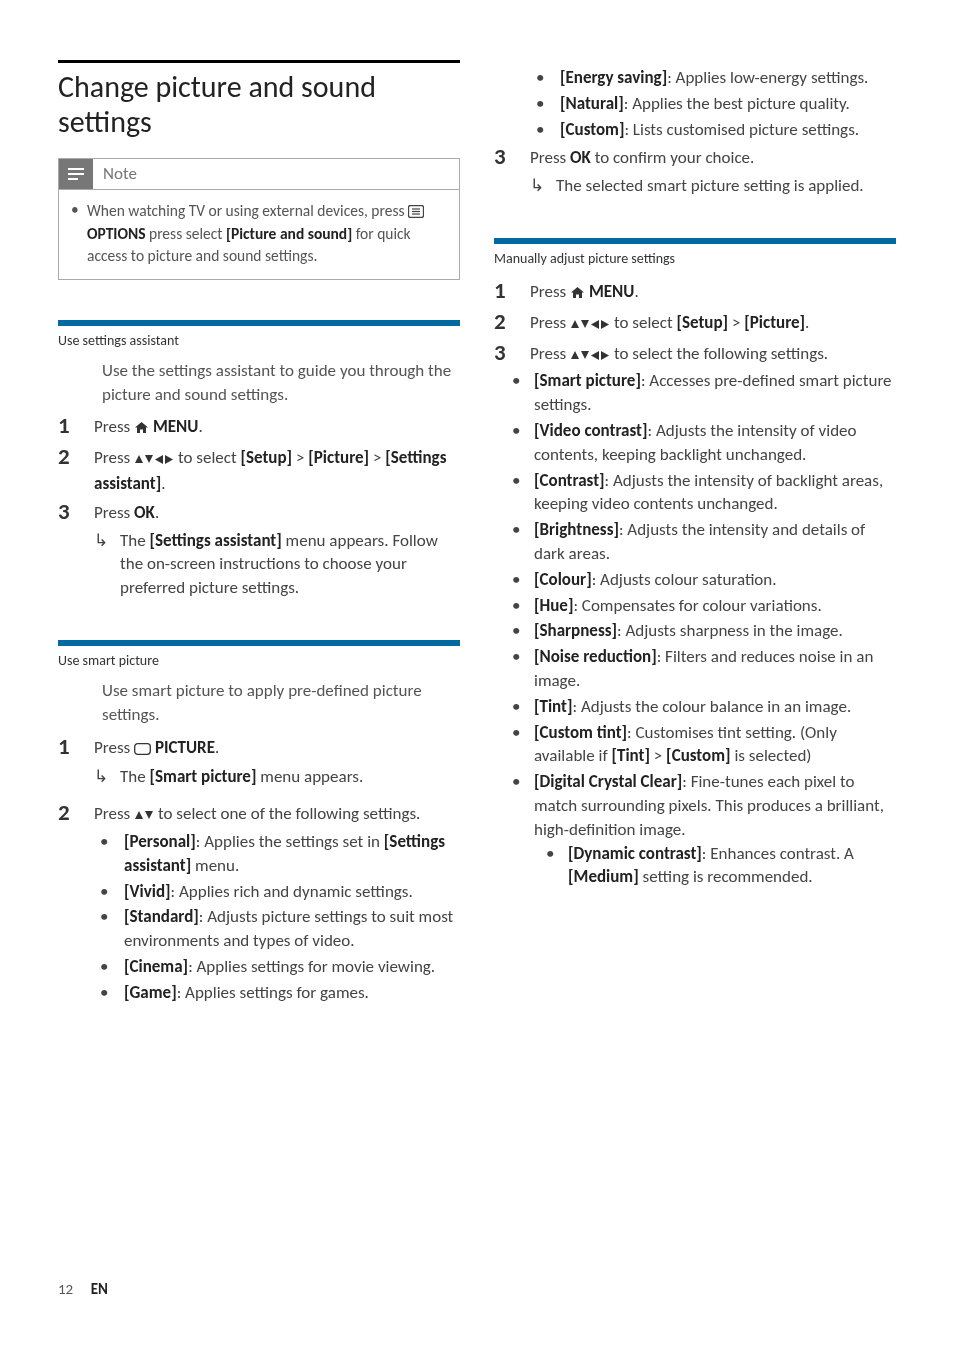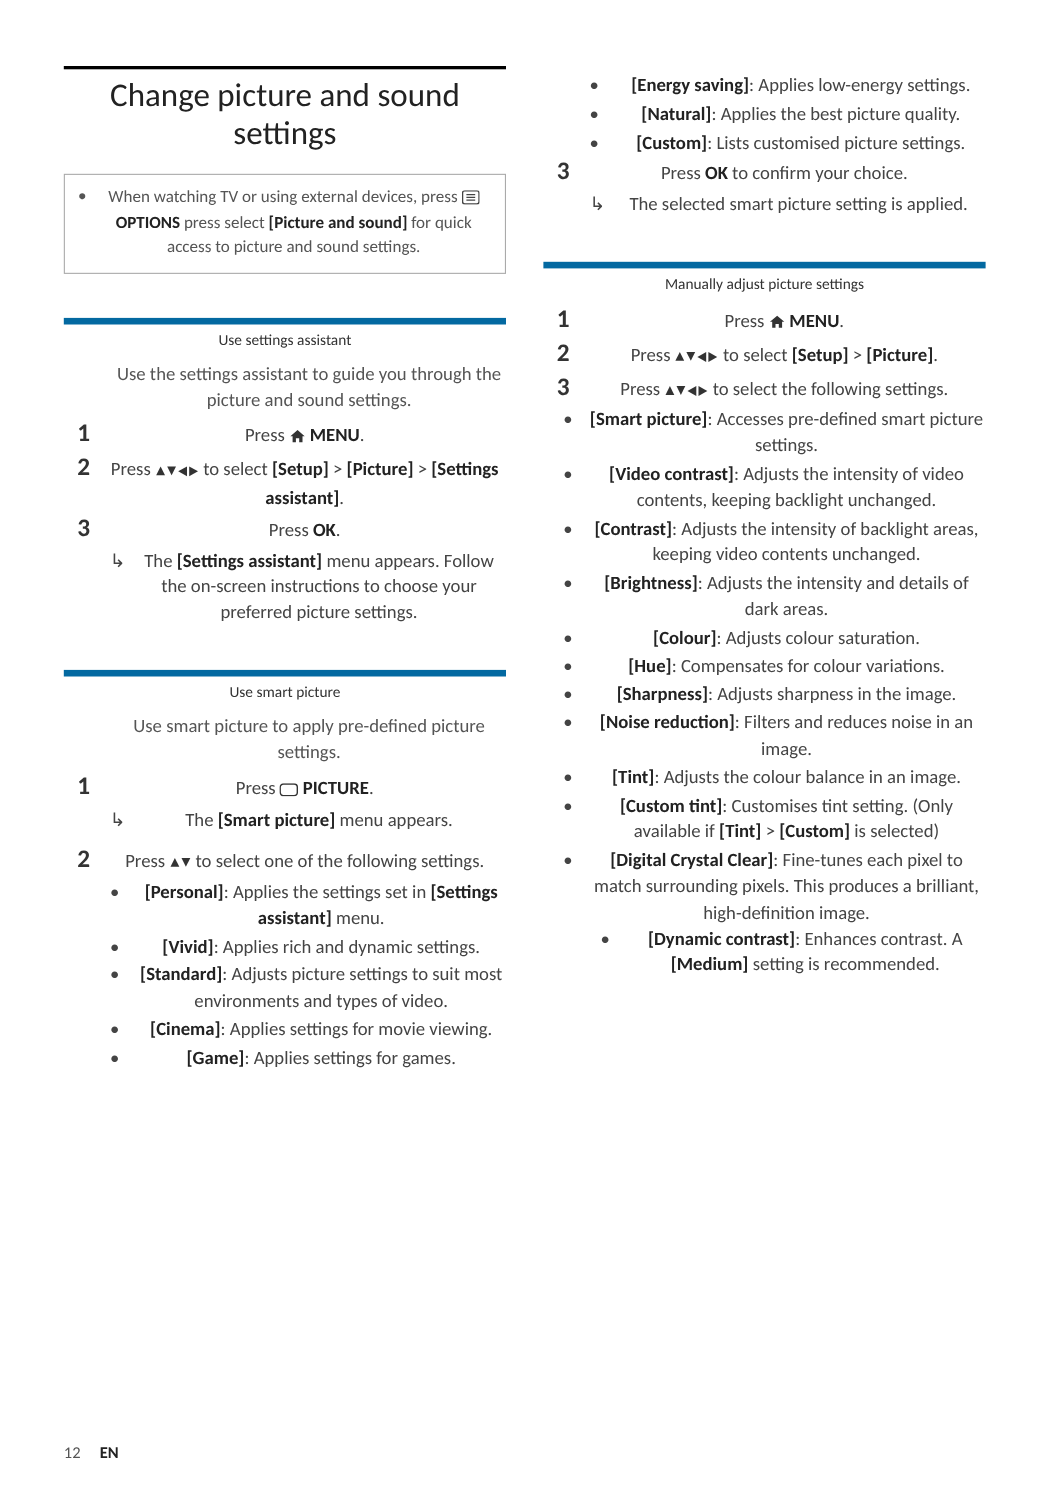--- a/index.html
+++ b/index.html
@@ -9,21 +9,20 @@
     color: #444;
     background: #fff;
     width: 954px;
     height: 1350px;
     padding: 60px 58px 40px 58px;
     position: relative;
   }
   .columns {
     display: flex;
     gap: 34px;
-    text-align: center;
   }
   .col {
     flex: 1;
     min-width: 0;
   }
   h1.main-title {
     font-size: 30px;
     font-weight: 400;
     border-top: 3px solid #000;
     padding-top: 6px;
@@ -153,36 +152,46 @@
     left: -22px;
     top: 0;
   }
   b { font-weight: 600; color: #222; }
   .icon-inline {
     display: inline-block;
     vertical-align: -2px;
   }
   .footer {
     position: absolute;
-    bottom: 20px;
+    bottom: 52px;
     left: 58px;
     font-size: 15px;
     color: #555;
   }
   .footer .pg { margin-right: 14px; }
   .footer .lang { font-weight: 600; color: #222; }
 </style>
 </head>
 <body>
 
 <div class="columns">
   <div class="col">
     <h1 class="main-title">Change picture and sound settings</h1>
 
     <div class="note-box">
+      <div class="note-head">
+        <div class="note-icon">
+          <svg width="18" height="16" viewBox="0 0 18 16">
+              <rect x="1" y="2" width="16" height="2" fill="#fff"></rect>
+              <rect x="1" y="7" width="16" height="2" fill="#fff"></rect>
+              <rect x="1" y="12" width="10" height="2" fill="#fff"></rect>
+            </svg>
+        </div>
+        <div class="note-label">Note</div>
+      </div>
       <div class="note-body">
         <span>When watching TV or using external devices, press </span><span class="icon-inline"><svg width="16" height="13" viewBox="0 0 16 13">
               <rect x="0.5" y="0.5" width="15" height="12" rx="2" fill="none" stroke="#444" stroke-width="1.3"></rect>
               <line x1="4" y1="4" x2="12" y2="4" stroke="#444" stroke-width="1.2"></line>
               <line x1="4" y1="6.5" x2="12" y2="6.5" stroke="#444" stroke-width="1.2"></line>
               <line x1="4" y1="9" x2="12" y2="9" stroke="#444" stroke-width="1.2"></line>
             </svg></span> <b>OPTIONS</b><span> press select </span><b>[Picture and sound]</b><span> for quick access to picture and sound settings.</span>
       </div>
     </div>
 

